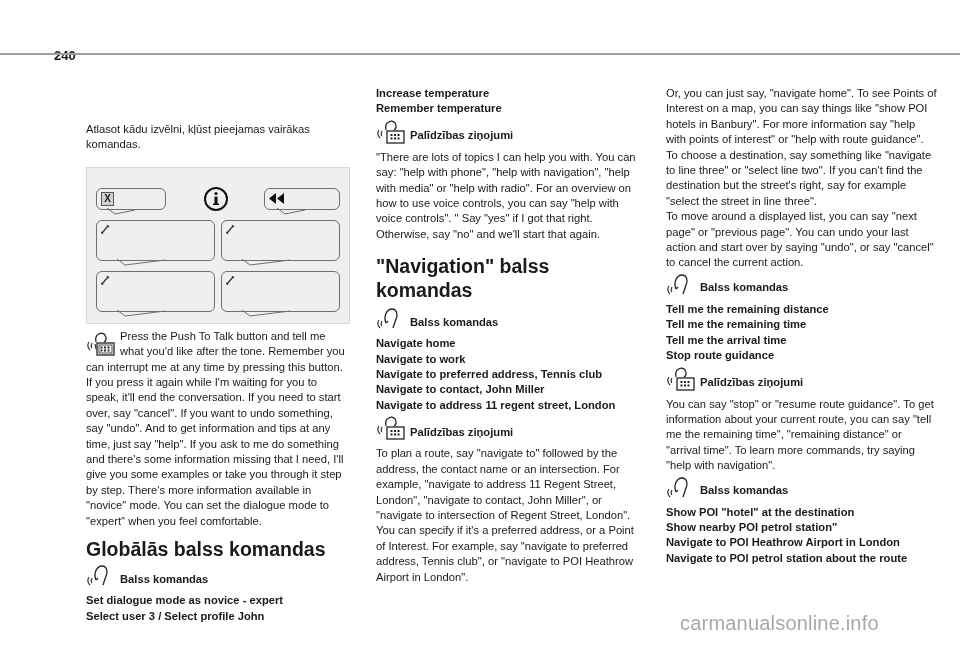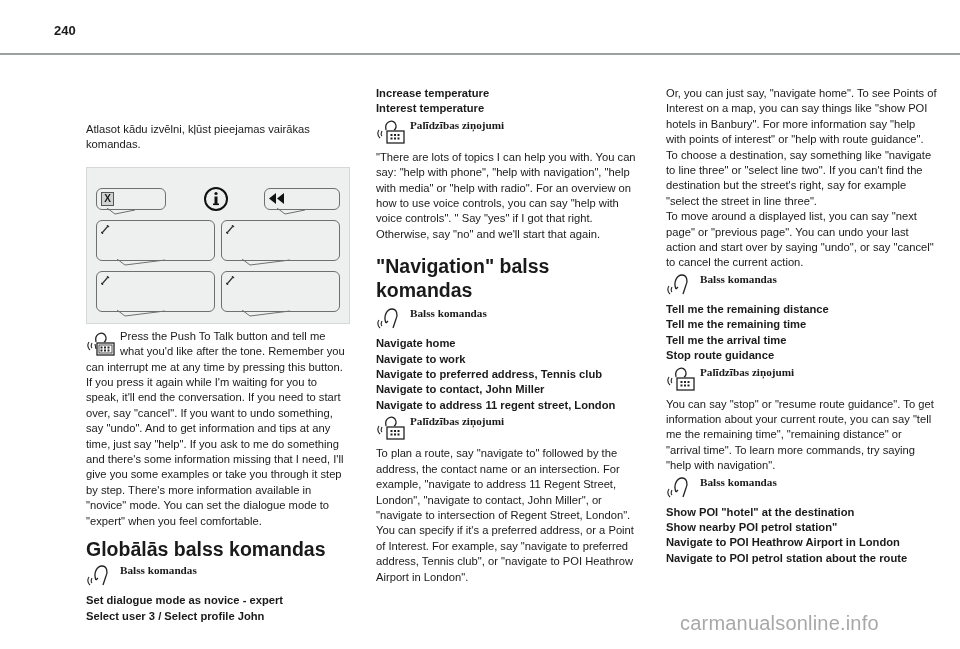--- a/index.html
+++ b/index.html
@@ -2,35 +2,35 @@
 <html><head>
   <meta charset="utf-8">
   <style>
     html, body { margin: 0; padding: 0; }
     body {
       width: 960px; height: 649px; position: relative; overflow: hidden;
       background: #ffffff; color: #1a1a1a;
       font-family: "Liberation Sans", sans-serif;
     }
     .page-number {
-      position: absolute; left: 54px; top: 23px;
+      position: absolute; left: 54px; top: 48px;
       font-size: 13px; font-weight: bold; color: #1a1a1a;
     }
     .header-rule {
       position: absolute; left: 0; top: 53px; width: 960px; height: 2px;
       background: #9aa3a1;
     }
     .col { position: absolute; top: 86px; width: 272px; font-size: 11.2px; line-height: 15.4px; }
     .col1 { left: 86px; width: 266px; margin-top: 36px; }
     .col2 { left: 376px; width: 262px; }
     .col3 { left: 634px; width: 272px; margin-left: 32px; }
     p { margin: 0; }
     .bold { font-weight: bold; }
     .h2 { font-size: 19.5px; font-weight: bold; line-height: 24px; margin-top: 10px; margin-bottom: 2px; }
-    .icon-line { display: flex; align-items: flex-start; margin-top: 1px; font-family: Liberation Serif, serif; }
+    .icon-line { display: flex; align-items: flex-end; margin-top: 1px; }
     .icon-line .lbl { font-weight: bold; padding-left: 8px; padding-top: 0px; }
     .icon-speak { width: 26px; height: 24px; flex: 0 0 auto; }
     .icon-help { width: 30px; height: 26px; flex: 0 0 auto; }
     .after-icon { margin-top: 6px; }
     .wrap-icon { float: left; margin-right: 4px; margin-top: 1px; }
     .screen-figure {
       width: 262px; height: 155px; background: #eef0ef; border: 1px solid #d4d8d7;
       margin-top: 14px; margin-bottom: 5px; position: relative;
     }
     .bubble {
@@ -145,21 +145,21 @@
 
   <div class="after-icon bold">
     <p>Set dialogue mode as novice - expert</p>
     <p>Select user 3 / Select profile John</p>
   </div>
 </div>
 
 <div class="col col2">
   <div class="bold">
     <p>Increase temperature</p>
-    <p>Interest temperature</p>
+    <p>Remember temperature</p>
   </div>
 
   <div class="icon-line">
     <svg class="icon-help" viewBox="0 0 30 26">
       <path d="M10,12 C8,4 16,1 19,5 C21,8 20,11 18,12" fill="none" stroke="#222" stroke-width="1.3"></path>
       <path d="M3,12 C1,15 2,18 4,20 M6,13 C5,15 5,17 6,18" fill="none" stroke="#222" stroke-width="1.1"></path>
       <rect x="11" y="13" width="17" height="12" fill="#fff" stroke="#222" stroke-width="1.3"></rect>
       <g fill="#222">
           <rect x="14.5" y="16" width="2" height="2"></rect>
           <rect x="18" y="16" width="2" height="2"></rect>

